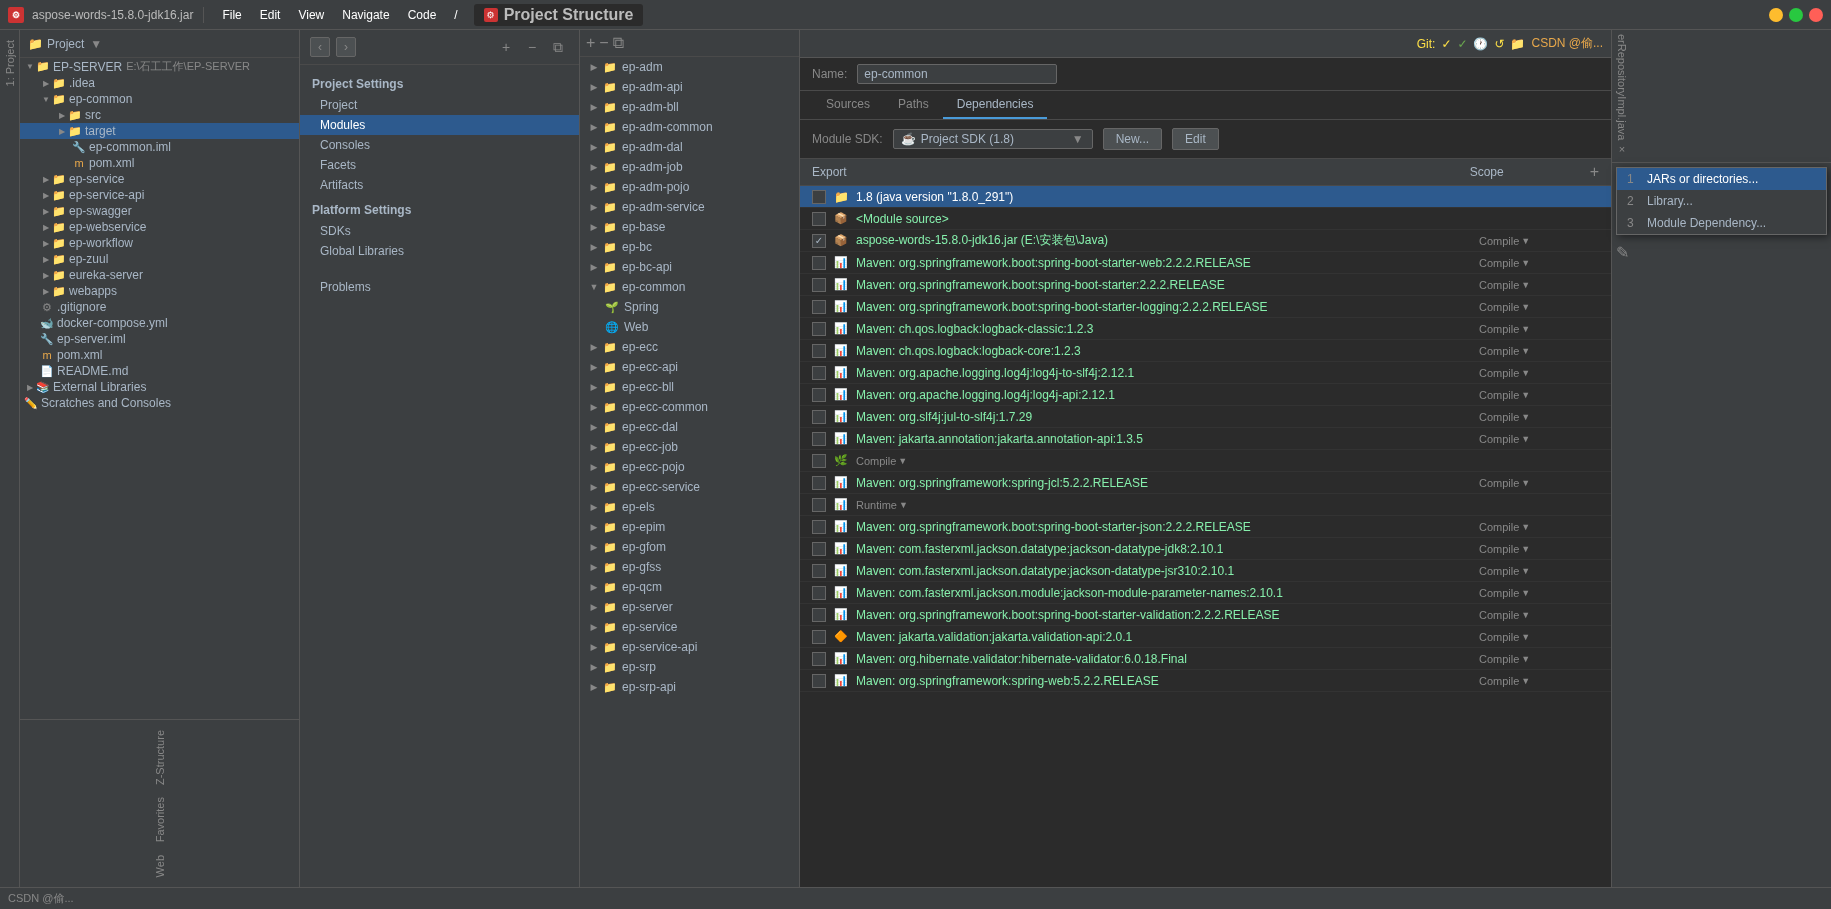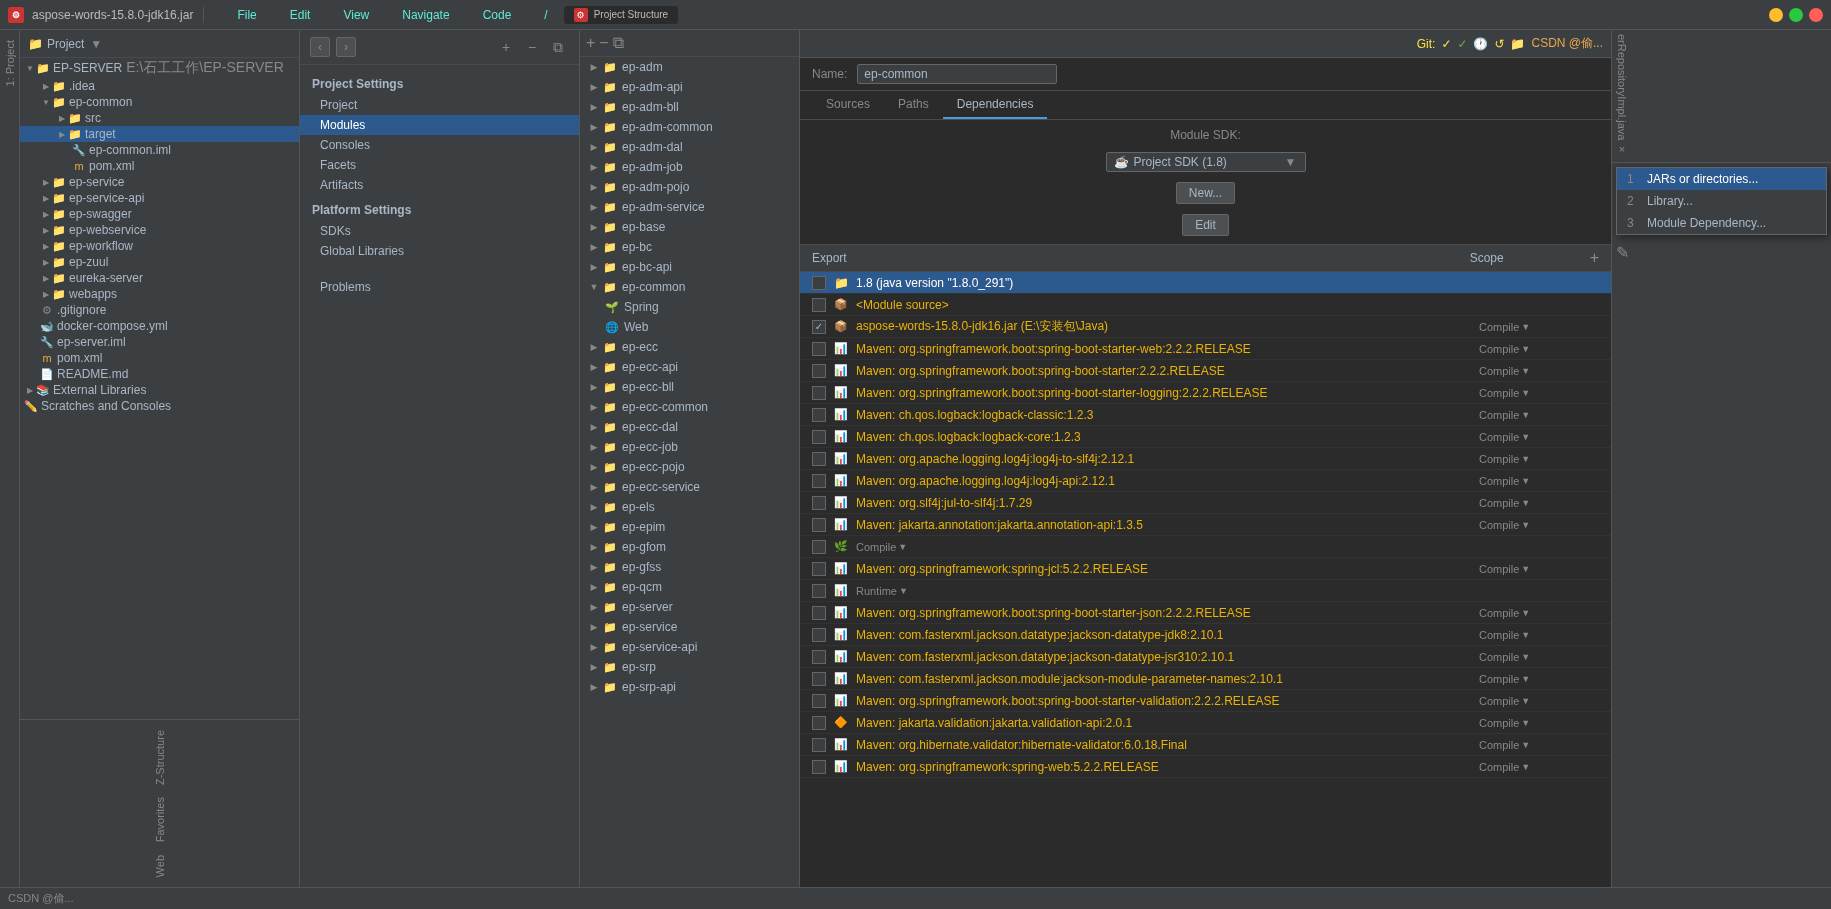--- a/index.html
+++ b/index.html
@@ -35,24 +35,23 @@
       background: #cc3333;
       border-radius: 2px;
       display: flex; align-items: center; justify-content: center;
       font-size: 9px; color: white; font-weight: bold;
     }
     .title-bar-menus {
       display: flex; gap: 2px;
     }
     .title-bar-menu-item {
       padding: 2px 8px;
-      color: #5eead4;
+      color: #ffffff;
       font-size: 12px;
       cursor: pointer;
-      margin-left: 15px;
     }
     .title-bar-right {
       display: flex; align-items: center; gap: 6px;
     }
     .win-btn {
       width: 14px; height: 14px;
       border-radius: 50%;
       cursor: pointer;
     }
     .win-close { background: #ff5f57; }
@@ -282,21 +281,20 @@
     .mc-tab.active {
       color: #a9b7c6;
       border-bottom: 2px solid #4A9BD9;
     }
     .mc-sdk-row {
       display: flex;
       align-items: center;
       padding: 8px 12px;
       gap: 10px;
       border-bottom: 1px solid #4a4a4a;
-      flex-direction: column;
     }
     .sdk-label { color: #888; font-size: 12px; }
     .sdk-select {
       display: flex; align-items: center; gap: 4px;
       background: #3c3f41;
       border: 1px solid #666;
       padding: 2px 8px;
       border-radius: 2px;
       cursor: pointer;
       font-size: 12px;
@@ -368,21 +366,21 @@
       flex-shrink: 0;
     }
     .dep-icon {
       width: 16px; margin-right: 6px;
       font-size: 11px;
       flex-shrink: 0;
     }
     .dep-name {
       flex: 1;
       font-size: 12px;
-      color: #eab308;
+      color: #86efac;
       white-space: nowrap;
       overflow: hidden;
       text-overflow: ellipsis;
     }
     .dep-row.selected .dep-name { color: white; }
     .dep-scope {
       width: 120px;
       font-size: 11px;
       color: #888;
       display: flex; align-items: center; gap: 2px;
@@ -467,21 +465,21 @@
     <div class="title-bar-menus">
       <span class="title-bar-menu-item">File</span>
       <span class="title-bar-menu-item">Edit</span>
       <span class="title-bar-menu-item">View</span>
       <span class="title-bar-menu-item">Navigate</span>
       <span class="title-bar-menu-item">Code</span>
       <span class="title-bar-menu-item">/</span>
     </div>
     <div style="display:flex;align-items:center;gap:6px;background:#2b2b2b;padding:2px 10px;border-radius:3px;">
       <div style="width:14px;height:14px;background:#cc3333;border-radius:2px;font-size:9px;color:white;display:flex;align-items:center;justify-content:center;">⚙</div>
-      <span style="color:#bbb;font-size:10px;">Project Structure</span>
+      <span style="color:#bbb;font-size:16px;font-weight:bold;">Project Structure</span>
     </div>
   </div>
   <div class="title-bar-right">
     <div class="win-btn win-min"></div>
     <div class="win-btn win-max"></div>
     <div class="win-btn win-close"></div>
   </div>
 </div>
 
 <div class="main-layout" style="position:relative;">
@@ -497,21 +495,21 @@
         <span>Project</span>
         <span style="color:#888;margin-left:2px;">▼</span>
       </div>
     </div>
     <div class="file-tree-content">
 
       <div class="tree-item">
         <span class="tree-arrow">▼</span>
         <span class="tree-icon icon-folder">📁</span>
         <span class="tree-label">EP-SERVER</span>
-        <span class="tree-sublabel" style="color:#888;font-size:14px;">E:\石工工作\EP-SERVER</span>
+        <span class="tree-sublabel" style="color:#888;font-size:11px;">E:\石工工作\EP-SERVER</span>
       </div>
 
       <div class="tree-item" style="padding-left:20px;">
         <span class="tree-arrow">▶</span>
         <span class="tree-icon icon-folder">📁</span>
         <span class="tree-label">.idea</span>
       </div>
 
       <div class="tree-item" style="padding-left:20px;">
         <span class="tree-arrow">▼</span>

